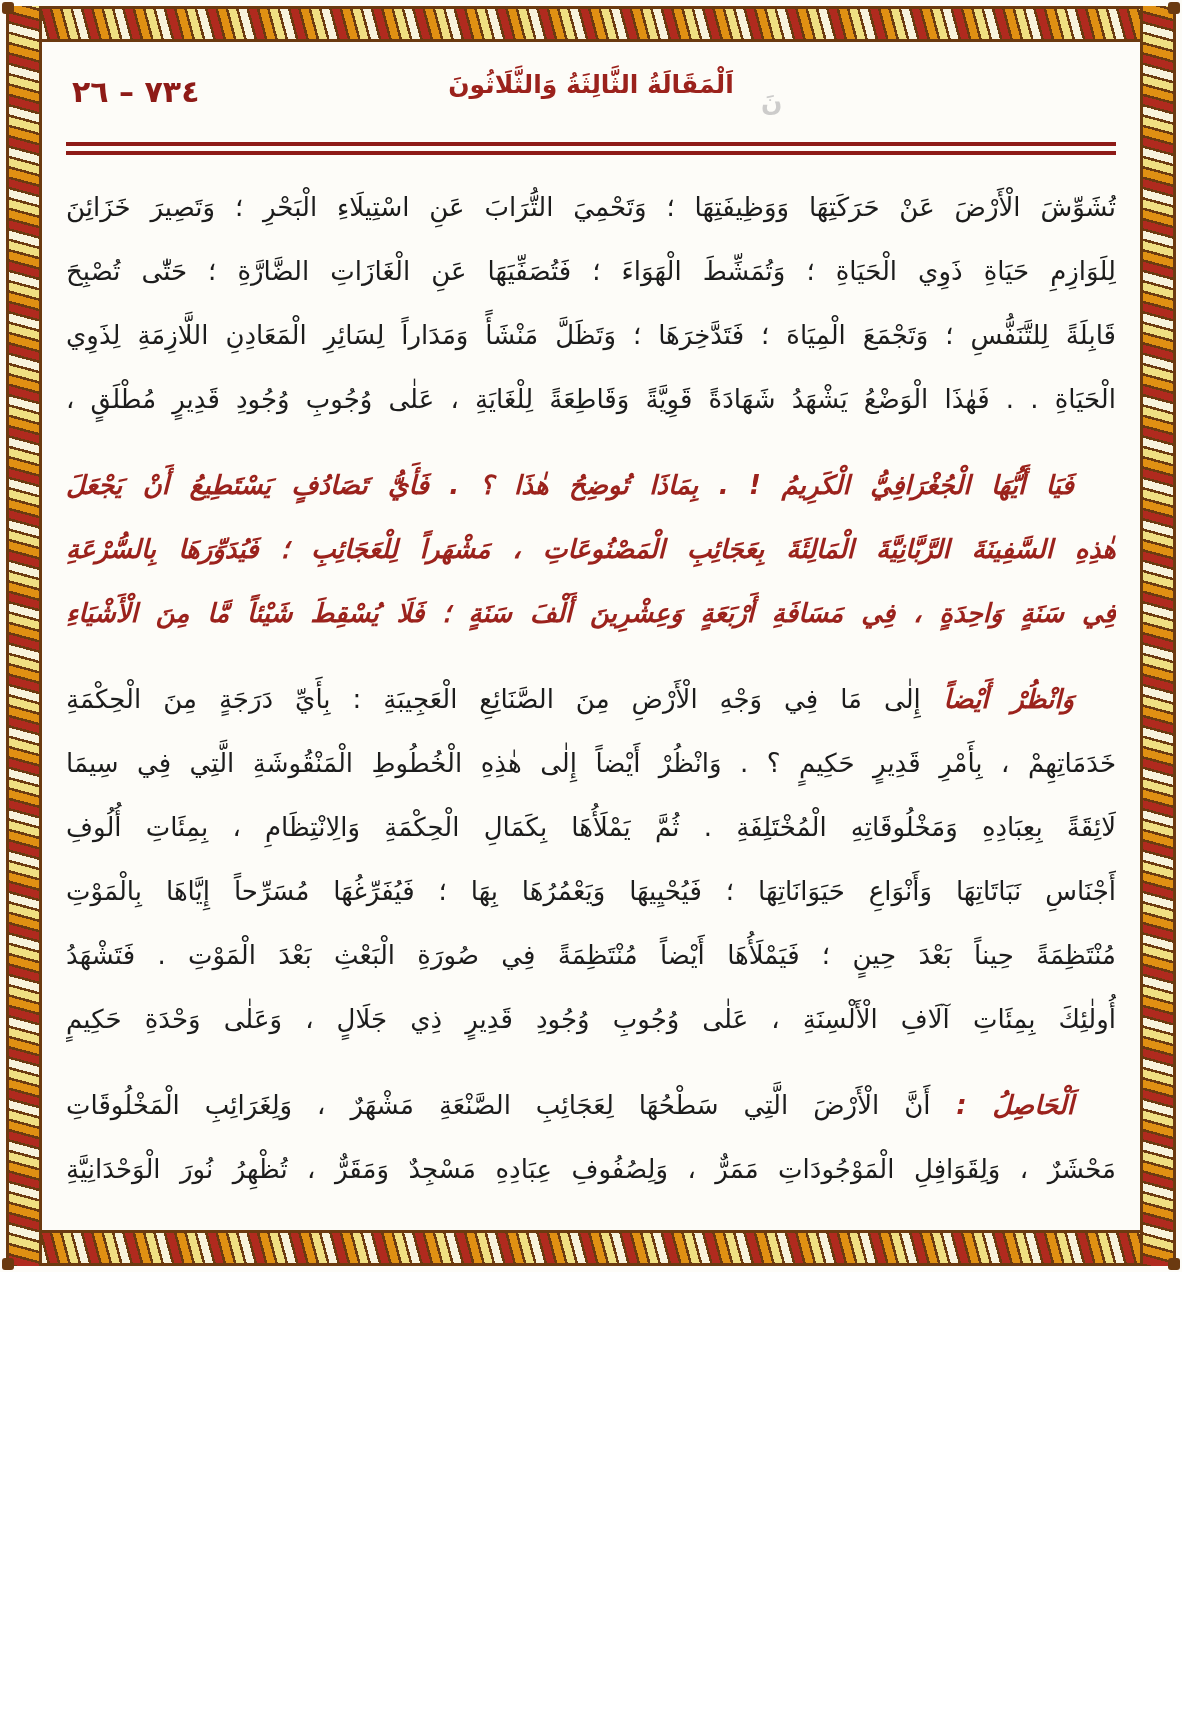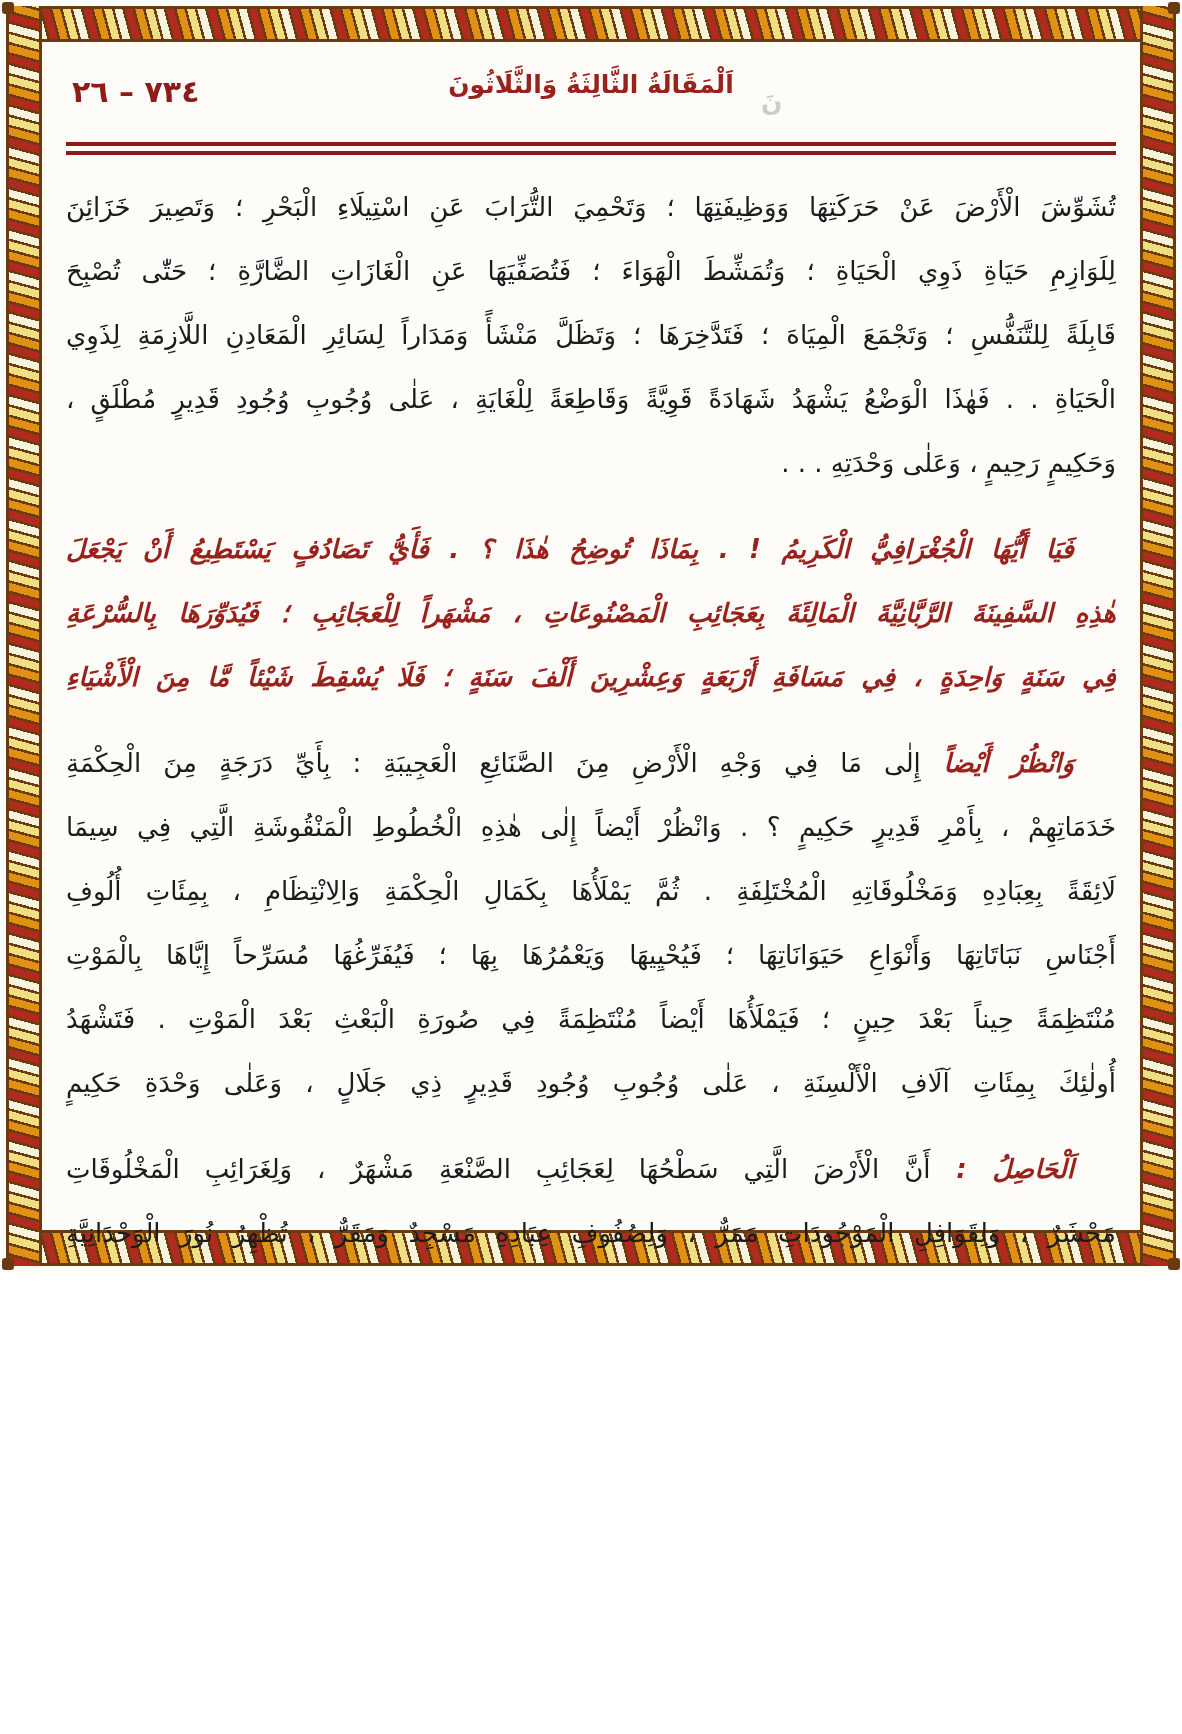--- a/index.html
+++ b/index.html
@@ -108,21 +108,20 @@
     </div>
 
     <div class="rule"></div>
 
     <div class="body-text" id="body-text">
         <div class="para">
           <div class="line"><span class="seg-black">تُشَوِّشَ الْأَرْضَ عَنْ حَرَكَتِهَا وَوَظِيفَتِهَا ؛ وَتَحْمِيَ التُّرَابَ عَنِ اسْتِيلَاءِ الْبَحْرِ ؛ وَتَصِيرَ خَزَائِنَ</span></div>
           <div class="line"><span class="seg-black">لِلَوَازِمِ حَيَاةِ ذَوِي الْحَيَاةِ ؛ وَتُمَشِّطَ الْهَوَاءَ ؛ فَتُصَفِّيَهَا عَنِ الْغَازَاتِ الضَّارَّةِ ؛ حَتّٰى تُصْبِحَ</span></div>
           <div class="line"><span class="seg-black">قَابِلَةً لِلتَّنَفُّسِ ؛ وَتَجْمَعَ الْمِيَاهَ ؛ فَتَدَّخِرَهَا ؛ وَتَظَلَّ مَنْشَأً وَمَدَاراً لِسَائِرِ الْمَعَادِنِ اللَّازِمَةِ لِذَوِي</span></div>
           <div class="line"><span class="seg-black">الْحَيَاةِ . . فَهٰذَا الْوَضْعُ يَشْهَدُ شَهَادَةً قَوِيَّةً وَقَاطِعَةً لِلْغَايَةِ ، عَلٰى وُجُوبِ وُجُودِ قَدِيرٍ مُطْلَقٍ ،</span></div>
-          <div class="line last"><span class="seg-black">وَحَكِيمٍ رَحِيمٍ ، وَعَلٰى وَحْدَتِهِ . . .</span></div>
         </div>
         <div class="para">
           <div class="line indent"><span class="seg-red">فَيَا أَيُّهَا الْجُغْرَافِيُّ الْكَرِيمُ ! . بِمَاذَا تُوضِحُ هٰذَا ؟ . فَأَيُّ تَصَادُفٍ يَسْتَطِيعُ أَنْ يَجْعَلَ</span></div>
           <div class="line"><span class="seg-red">هٰذِهِ السَّفِينَةَ الرَّبَّانِيَّةَ الْمَالِئَةَ بِعَجَائِبِ الْمَصْنُوعَاتِ ، مَشْهَراً لِلْعَجَائِبِ ؛ فَيُدَوِّرَهَا بِالسُّرْعَةِ</span></div>
           <div class="line"><span class="seg-red">فِي سَنَةٍ وَاحِدَةٍ ، فِي مَسَافَةِ أَرْبَعَةٍ وَعِشْرِينَ أَلْفَ سَنَةٍ ؛ فَلَا يُسْقِطَ شَيْئاً مَّا مِنَ الْأَشْيَاءِ</span></div>
         </div>
         <div class="para">
           <div class="line indent"><span class="seg-red">وَانْظُرْ أَيْضاً </span><span class="seg-black">إِلٰى مَا فِي وَجْهِ الْأَرْضِ مِنَ الصَّنَائِعِ الْعَجِيبَةِ : بِأَيِّ دَرَجَةٍ مِنَ الْحِكْمَةِ</span></div>
           <div class="line"><span class="seg-black">خَدَمَاتِهِمْ ، بِأَمْرِ قَدِيرٍ حَكِيمٍ ؟ . وَانْظُرْ أَيْضاً إِلٰى هٰذِهِ الْخُطُوطِ الْمَنْقُوشَةِ الَّتِي فِي سِيمَا</span></div>
           <div class="line"><span class="seg-black">لَائِقَةً بِعِبَادِهِ وَمَخْلُوقَاتِهِ الْمُخْتَلِفَةِ . ثُمَّ يَمْلَأُهَا بِكَمَالِ الْحِكْمَةِ وَالِانْتِظَامِ ، بِمِئَاتِ أُلُوفِ</span></div>

